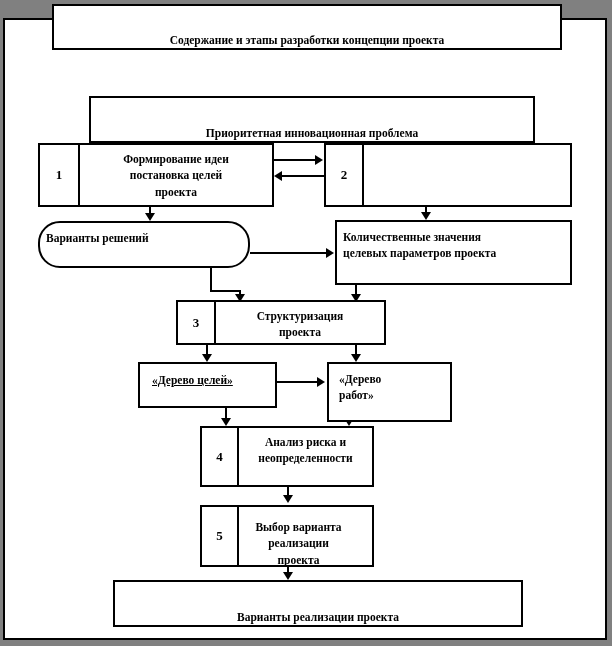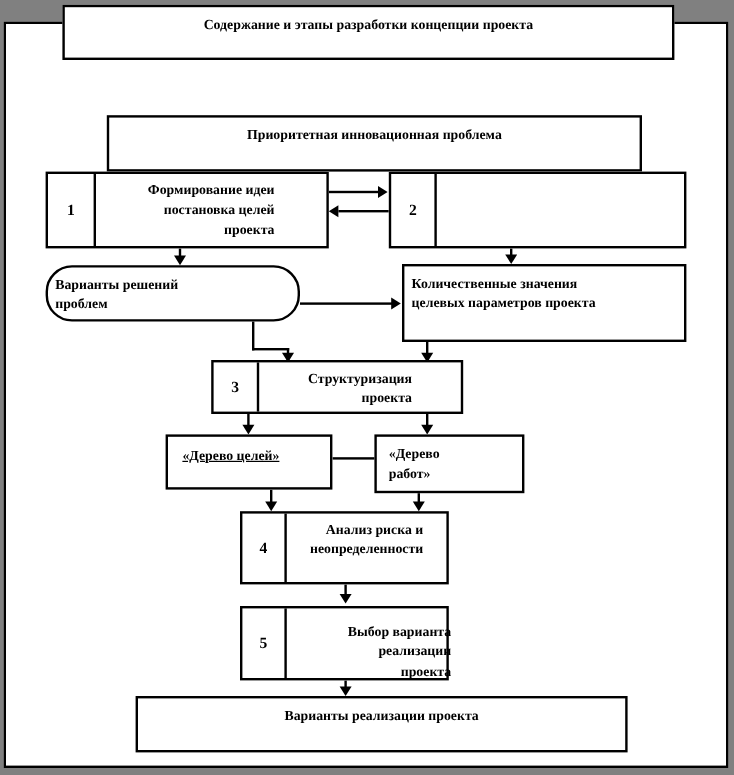--- a/index.html
+++ b/index.html
@@ -36,21 +36,21 @@
   }
   .box .txt {
     font-weight: bold;
     font-size: 11.5px;
     line-height: 1.42;
     color: #000000;
     white-space: nowrap;
   }
   .box.center-top {
     justify-content: center;
-    align-items: flex-start;
+    align-items: flex-end;
   }
   .box.center-top .txt { padding-top: 7px; text-align: center; }
 
   .box.left-top {
     justify-content: flex-start;
     align-items: flex-start;
   }
   .box.left-top .txt { padding: 7px 0 0 6px; text-align: left; }
 
   
@@ -68,21 +68,21 @@
     color: #000000;
   }
   .body {
     flex: 1 1 auto;
     display: flex;
     justify-content: center;
     align-items: flex-start;
     position: relative;
     box-sizing: border-box;
   }
-  .body .txt { padding-top: 6px; text-align: right; }
+  .body .txt { padding-top: 6px; text-align: center; }
 
   
   .vline, .hline {
     position: absolute;
     background: #000000;
     z-index: 2;
   }
   .vline { width: 2px; }
   .hline { height: 2px; }
 
@@ -167,21 +167,20 @@
 
   <div class="vline" style="left:149px; top:207px; height:8px;"></div>
   <div class="arrow-down" style="left:145px; top:213px;"></div>
 
   <div class="vline" style="left:425px; top:207px; height:8px;"></div>
   <div class="arrow-down" style="left:421px; top:212px;"></div>
 
   <div class="box left-top" style="left:38px; top:221px; width:212px; height:47px;border-radius:22px;">
     <div class="txt">
       <div>Варианты решений</div>
-      <div>проблем</div>
     </div>
   </div>
 
   <div class="box left-top" style="left:335px; top:220px; width:237px; height:65px;">
     <div class="txt">
       <div>Количественные значения</div>
       <div>целевых параметров проекта</div>
     </div>
   </div>
 
@@ -211,21 +210,21 @@
   <div class="vline" style="left:206px; top:345px; height:12px;"></div>
   <div class="arrow-down" style="left:202px; top:354px;"></div>
 
   <div class="vline" style="left:355px; top:345px; height:12px;"></div>
   <div class="arrow-down" style="left:351px; top:354px;"></div>
 
   <div class="box left-top" style="left:138px; top:362px; width:139px; height:46px;text-decoration:underline;">
     <div class="txt" style="padding-top:8px; padding-left:12px;">«Дерево целей»</div>
   </div>
 
-  <div class="box left-top" style="left:312px; top:362px; width:125px; height:49px;">
+  <div class="box left-top" style="left:327px; top:362px; width:125px; height:60px;">
     <div class="txt" style="padding-left:10px;">
       <div>«Дерево</div>
       <div>работ»</div>
     </div>
   </div>
 
   <div class="hline" style="left:277px; top:381px; width:41px;"></div>
   <div class="arrow-right" style="left:317px; top:377px;"></div>
 
   <div class="vline" style="left:225px; top:408px; height:12px;"></div>

